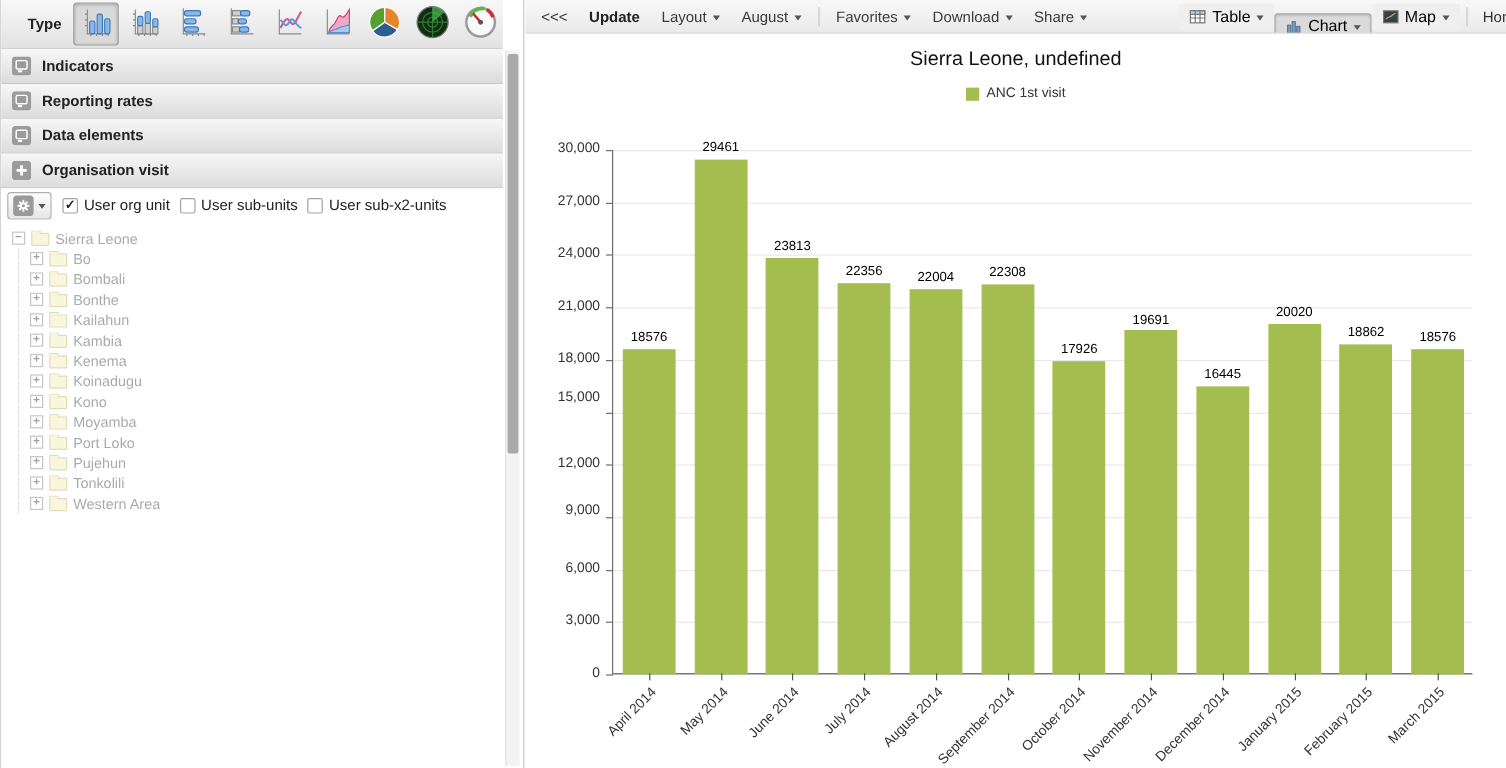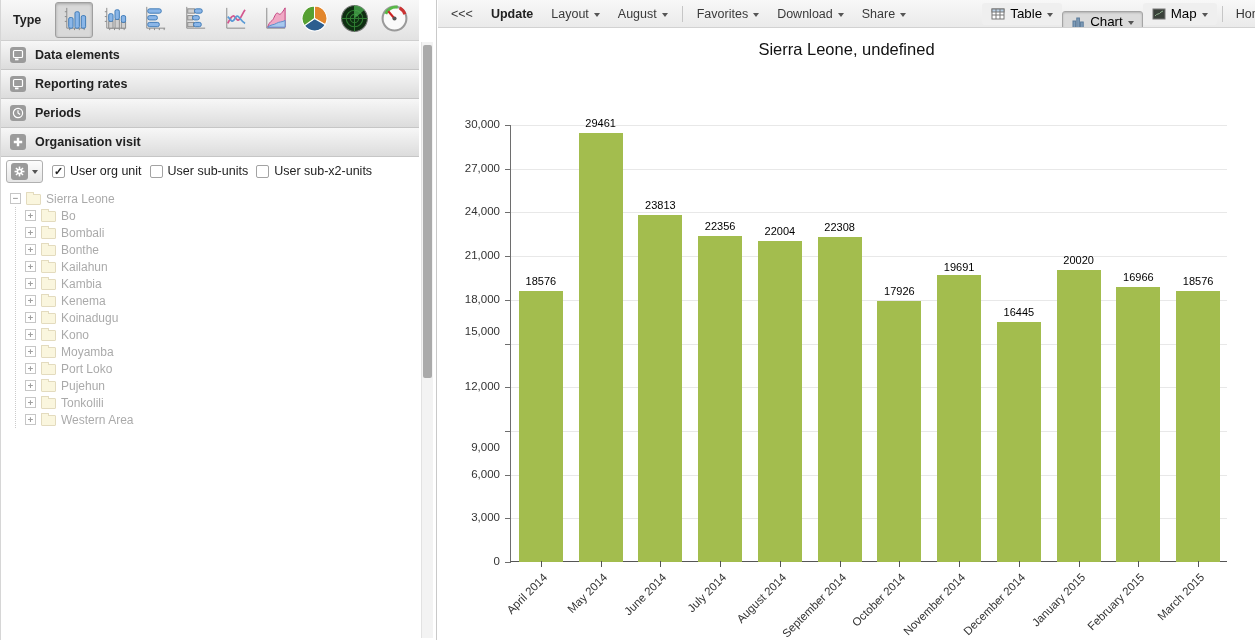--- a/index.html
+++ b/index.html
@@ -11,21 +11,21 @@
 
   
   .left-panel {
     position:absolute; left:0; top:0; width:437px; height:640px;
     background:#fff; border-right:1px solid #c9c9c9; border-left:1px solid #d6d6d6;
     padding-right:17px;
   }
   .type-toolbar {
     height:41px; background:linear-gradient(#f8f8f8,#e2e2e2);
     border-bottom:1px solid #cfcfcf; display:flex; align-items:center;
-    padding:0 6px; gap:2px;justify-content:space-between;
+    padding:0 16px; gap:2px;
   }
   .type-label { font-weight:bold; font-size:12.5px; color:#222; margin:0 8px 0 6px; }
   .type-btn {
     width:38px; height:36px; display:flex; align-items:center; justify-content:center;
     background:transparent; border:1px solid transparent; border-radius:3px; padding:0; cursor:pointer;
   }
   .type-btn.selected { background:#d9d9d9; border-color:#9f9f9f; box-shadow:inset 0 1px 3px rgba(0,0,0,.25); }
 
   .acc-header {
     height:29px; background:linear-gradient(#f7f7f7,#dcdcdc);
@@ -200,41 +200,41 @@
   </div>
   <div id="accordion">
       <div class="acc-header">
         <span class="acc-icon">
           <svg width="16" height="16" viewBox="0 0 16 16">
             <rect width="16" height="16" rx="3" fill="#9b9b9b"></rect>
             <rect x="3.5" y="3.5" width="9" height="7" rx="1" fill="none" stroke="#fff" stroke-width="1.2"></rect>
             <rect x="5" y="11.5" width="3.5" height="1.8" fill="#fff"></rect>
           </svg>
         </span>
-        <span class="acc-label">Data elements</span>
+        <span class="acc-label">Indicators</span>
       </div>
       <div class="acc-header">
         <span class="acc-icon">
           <svg width="16" height="16" viewBox="0 0 16 16">
             <rect width="16" height="16" rx="3" fill="#9b9b9b"></rect>
             <rect x="3.5" y="3.5" width="9" height="7" rx="1" fill="none" stroke="#fff" stroke-width="1.2"></rect>
             <rect x="5" y="11.5" width="3.5" height="1.8" fill="#fff"></rect>
           </svg>
         </span>
         <span class="acc-label">Reporting rates</span>
       </div>
       <div class="acc-header">
         <span class="acc-icon">
           <svg width="16" height="16" viewBox="0 0 16 16">
             <rect width="16" height="16" rx="3" fill="#9b9b9b"></rect>
-            <circle cx="8" cy="8" r="4.6" fill="none" stroke="#fff" stroke-width="1.2"></circle>
-            <path d="M8 5.2V8l2.1 1.4" fill="none" stroke="#fff" stroke-width="1.2"></path>
+            <rect x="3.5" y="3.5" width="9" height="7" rx="1" fill="none" stroke="#fff" stroke-width="1.2"></rect>
+            <rect x="5" y="11.5" width="3.5" height="1.8" fill="#fff"></rect>
           </svg>
         </span>
-        <span class="acc-label">Periods</span>
+        <span class="acc-label">Data elements</span>
       </div>
       <div class="acc-header">
         <span class="acc-icon">
           <svg width="16" height="16" viewBox="0 0 16 16">
             <rect width="16" height="16" rx="3" fill="#9b9b9b"></rect>
             <path d="M8 3.8v8.4M3.8 8h8.4" stroke="#fff" stroke-width="2.4"></path>
           </svg>
         </span>
         <span class="acc-label">Organisation visit</span>
       </div>
@@ -413,32 +413,36 @@
           </span>
           <span>Map</span>
           <span class="caret"></span>
         </button>
         <div class="vsep"></div>
         <span class="home">Home</span>
       </div>
     </div>
   <div class="chart-canvas">
     <div class="chart-title">Sierra Leone, undefined</div>
+    <div class="chart-legend">
+      <span class="legend-swatch" style="background: rgb(163, 189, 78);"></span>
+      <span>ANC 1st visit</span>
+    </div>
     <div class="plot" id="plot">
         <div class="ytick" style="top: 437px;"></div>
         <div class="ylab" style="top: 430px;">0</div>
         <div class="gridline" style="top: 393.3px;"></div>
         <div class="ytick" style="top: 393.3px;"></div>
         <div class="ylab" style="top: 386.3px;">3,000</div>
         <div class="gridline" style="top: 349.6px;"></div>
         <div class="ytick" style="top: 349.6px;"></div>
         <div class="ylab" style="top: 342.6px;">6,000</div>
         <div class="gridline" style="top: 305.9px;"></div>
         <div class="ytick" style="top: 305.9px;"></div>
-        <div class="ylab" style="top: 316px;">9,000</div>
+        <div class="ylab" style="top: 294px;">9,000</div>
         <div class="gridline" style="top: 262.2px;"></div>
         <div class="ytick" style="top: 262.2px;"></div>
         <div class="ylab" style="top: 255.2px;">12,000</div>
         <div class="gridline" style="top: 218.5px;"></div>
         <div class="ytick" style="top: 218.5px;"></div>
         <div class="ylab" style="top: 200px;">15,000</div>
         <div class="gridline" style="top: 174.8px;"></div>
         <div class="ytick" style="top: 174.8px;"></div>
         <div class="ylab" style="top: 167.8px;">18,000</div>
         <div class="gridline" style="top: 131.1px;"></div>
@@ -487,21 +491,21 @@
         <div class="xlab" style="left: 298.125px; top: 446px;">November 2014</div>
         <div class="bar" style="left: 485.875px; top: 197px; width: 44px; height: 240px; background: rgb(163, 189, 78);"></div>
         <div class="dlabel" style="left: 477.875px; top: 181px;">16445</div>
         <div class="xtick" style="left: 507.875px;"></div>
         <div class="xlab" style="left: 357.875px; top: 446px;">December 2014</div>
         <div class="bar" style="left: 545.625px; top: 145px; width: 44px; height: 292px; background: rgb(163, 189, 78);"></div>
         <div class="dlabel" style="left: 537.625px; top: 129px;">20020</div>
         <div class="xtick" style="left: 567.625px;"></div>
         <div class="xlab" style="left: 417.625px; top: 446px;">January 2015</div>
         <div class="bar" style="left: 605.375px; top: 162px; width: 44px; height: 275px; background: rgb(163, 189, 78);"></div>
-        <div class="dlabel" style="left: 597.375px; top: 146px;">16966</div>
+        <div class="dlabel" style="left: 597.375px; top: 146px;">18862</div>
         <div class="xtick" style="left: 627.375px;"></div>
         <div class="xlab" style="left: 477.375px; top: 446px;">February 2015</div>
         <div class="bar" style="left: 665.125px; top: 166px; width: 44px; height: 271px; background: rgb(163, 189, 78);"></div>
         <div class="dlabel" style="left: 657.125px; top: 150px;">18576</div>
         <div class="xtick" style="left: 687.125px;"></div>
         <div class="xlab" style="left: 537.125px; top: 446px;">March 2015</div>
       </div>
   </div>
 </div>
 

